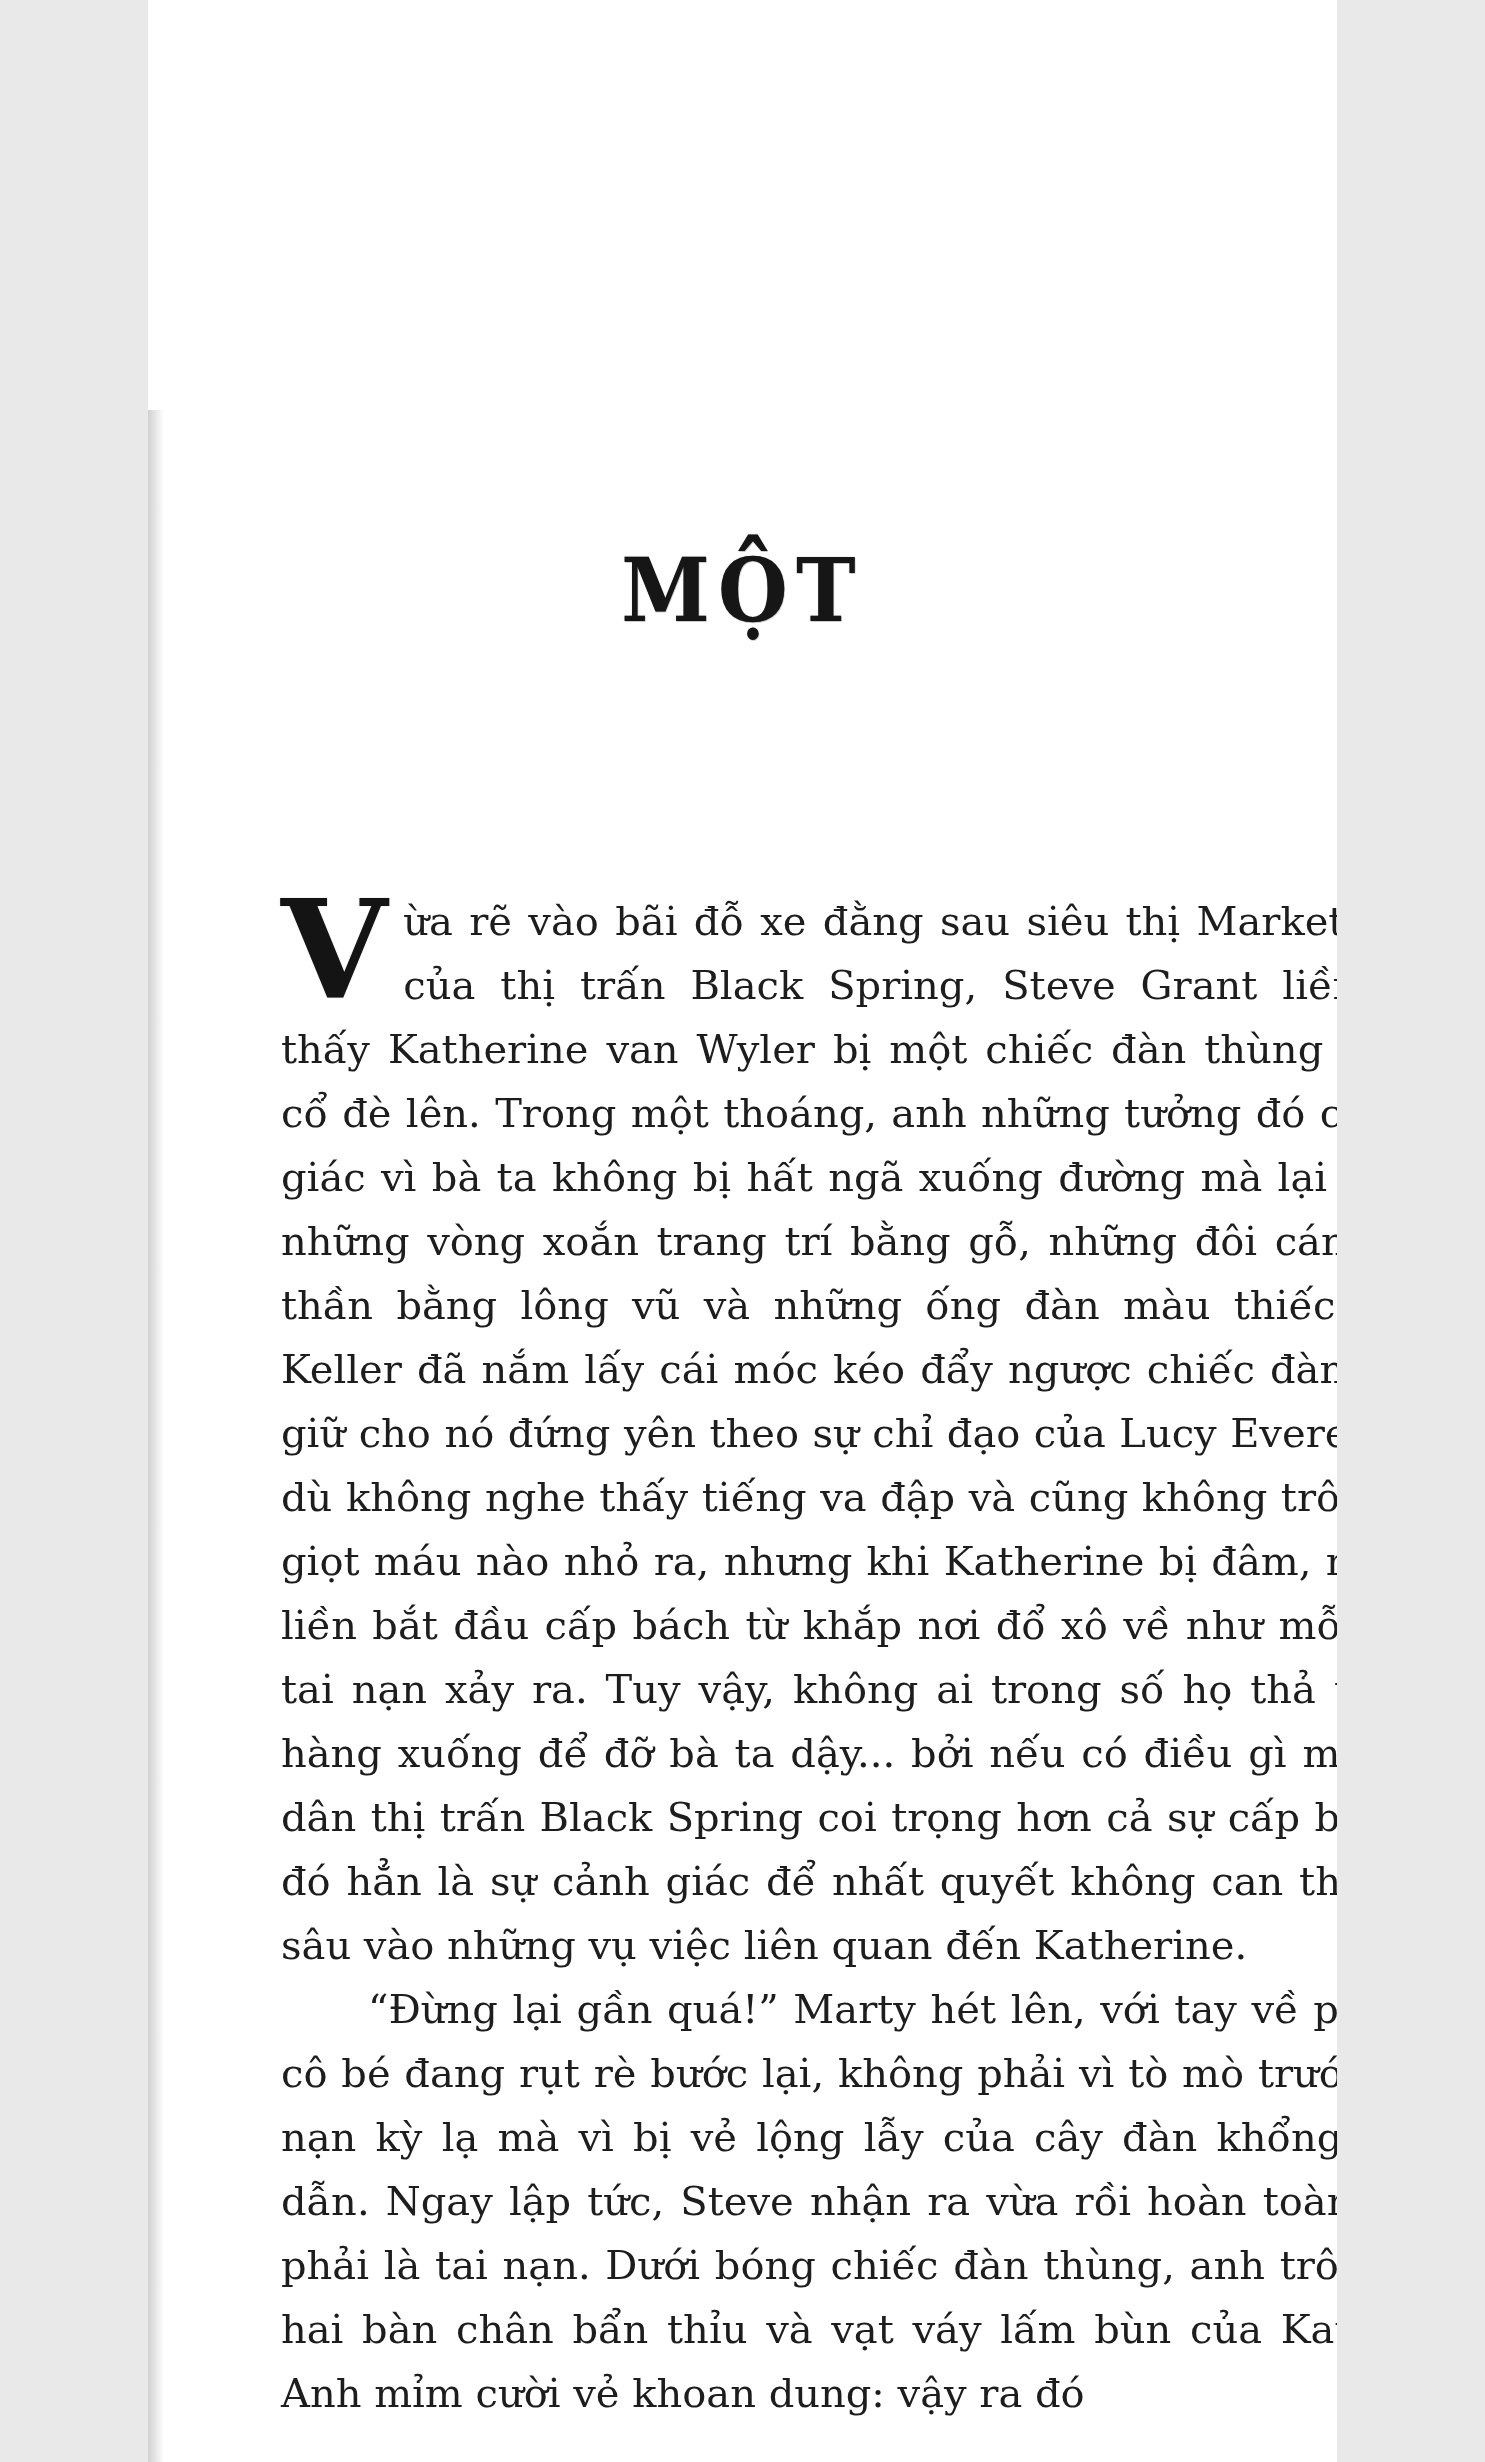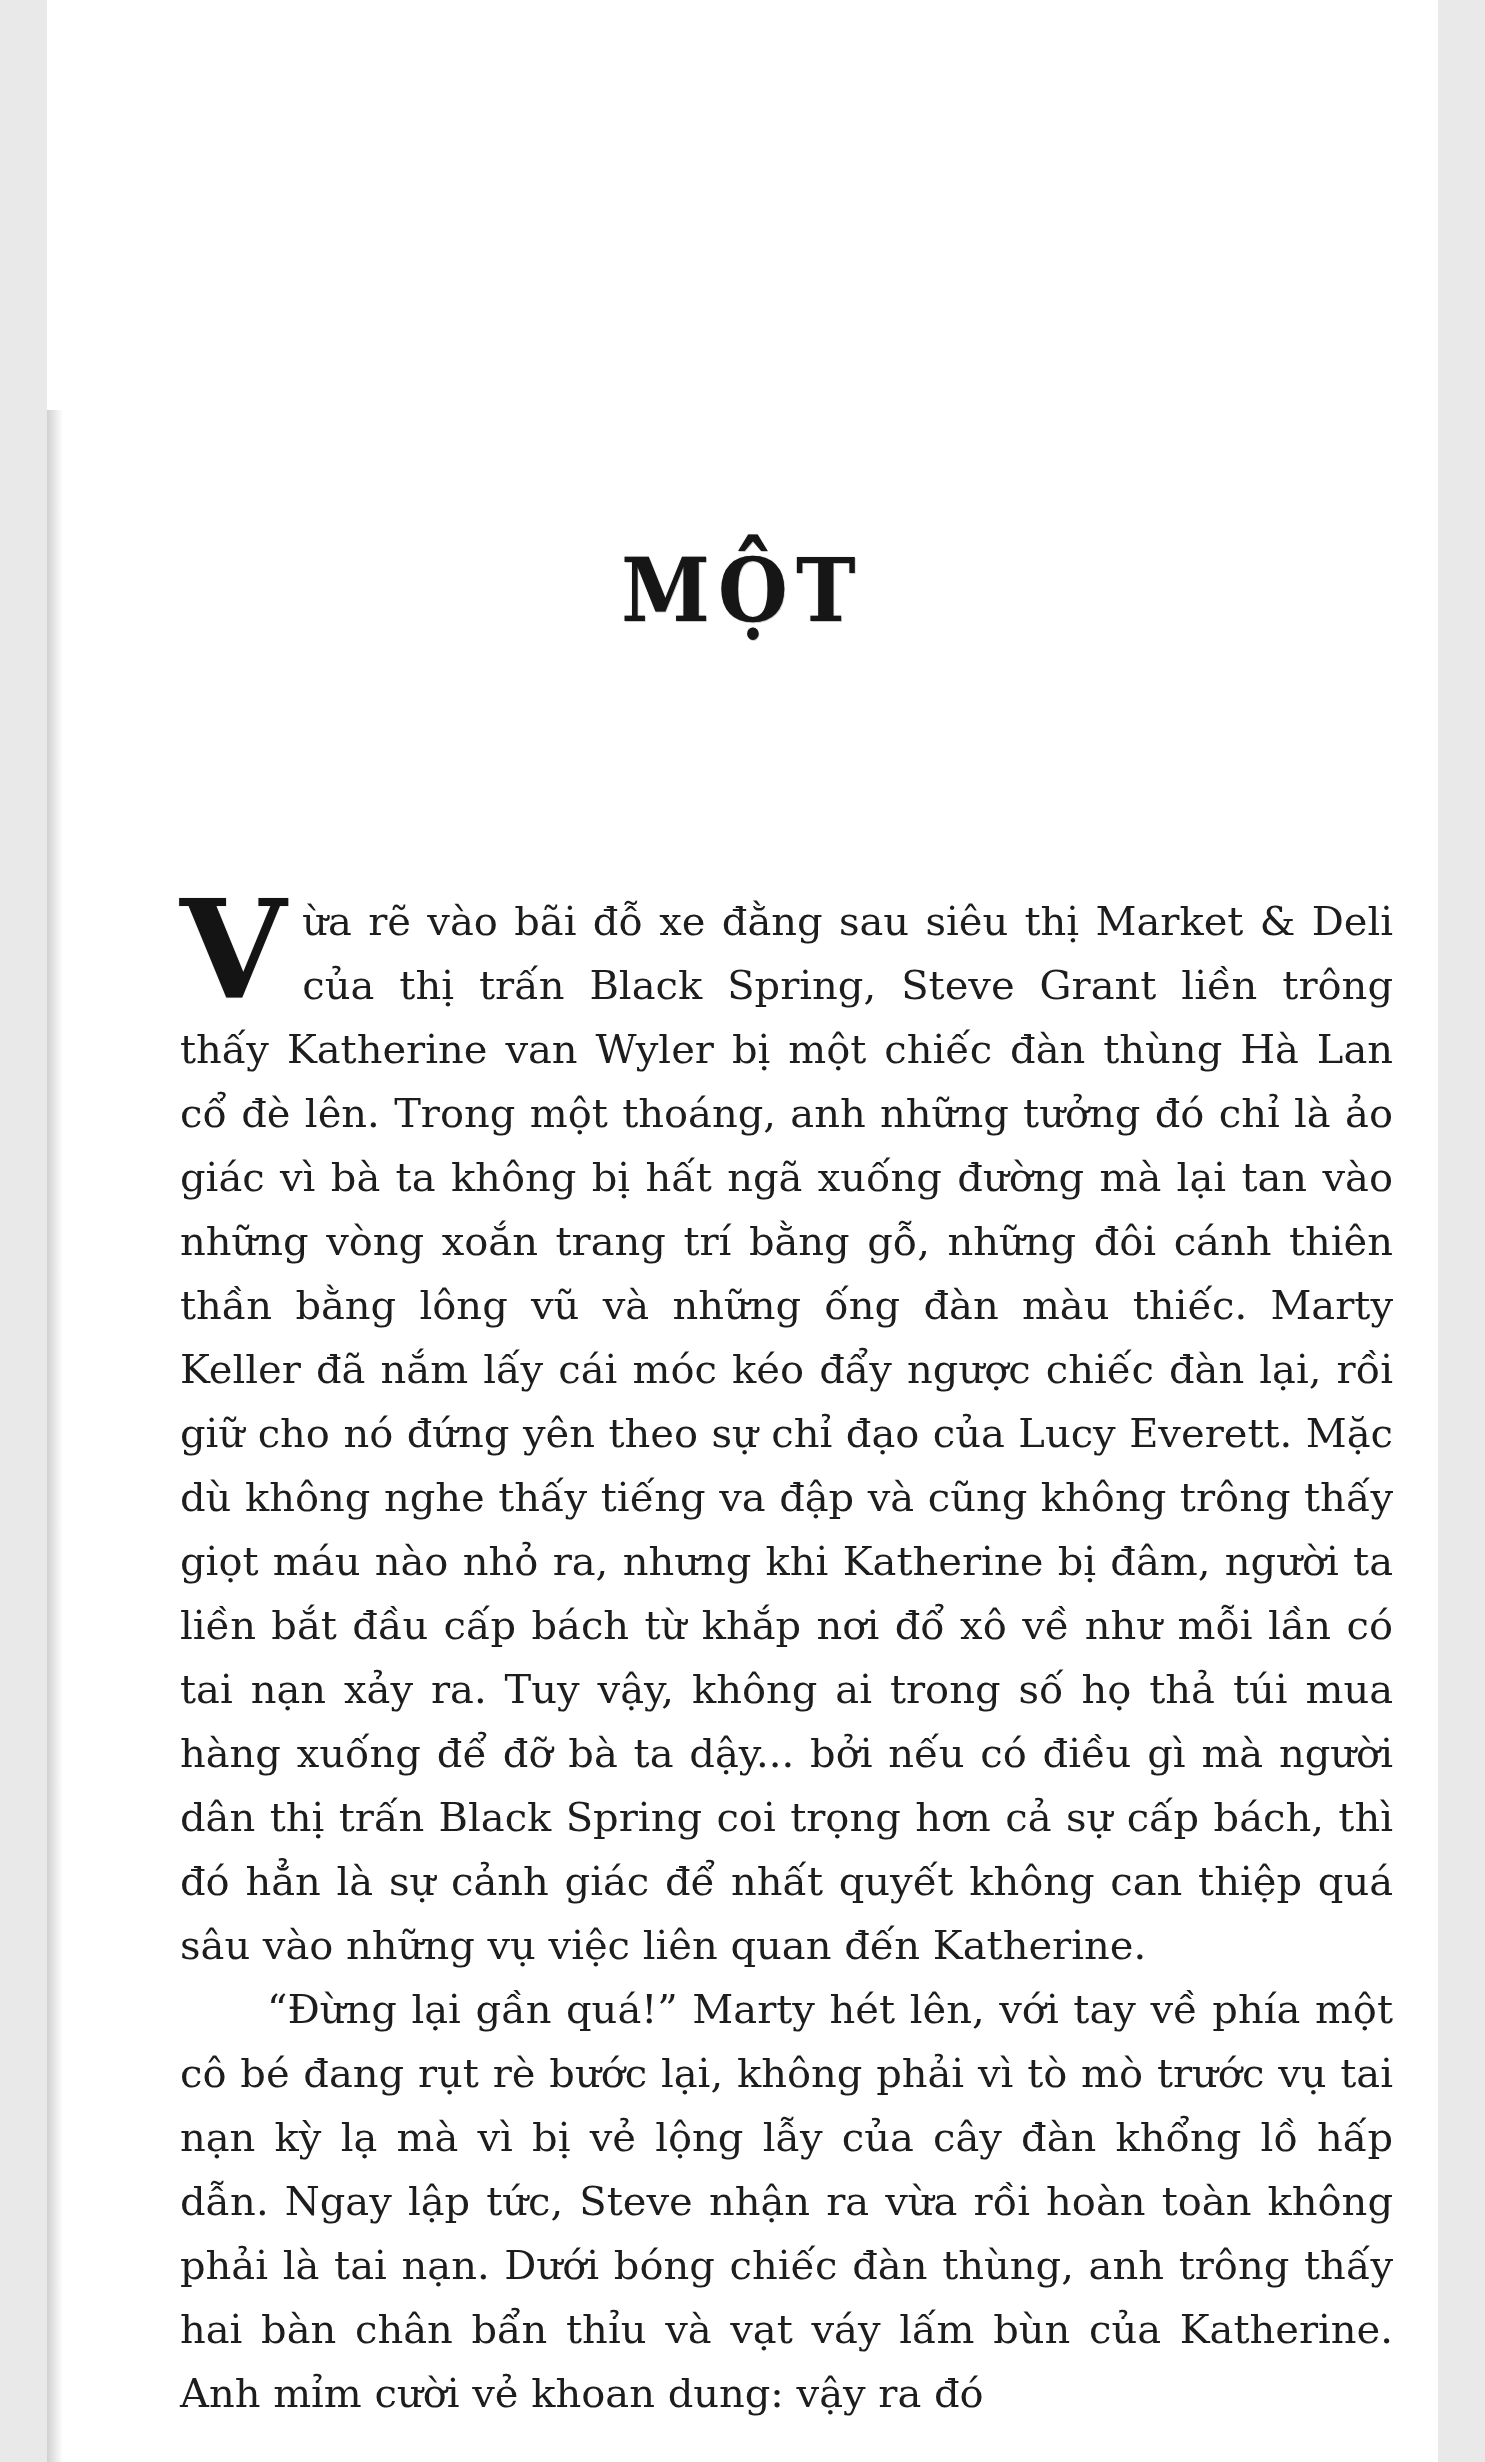--- a/index.html
+++ b/index.html
@@ -2,21 +2,21 @@
 <html lang="vi" style="font-size:14.4px"><head>
 <meta charset="utf-8">
 <style>
   html, body {
     margin: 0;
     padding: 0;
     background: #e9e9e9;
   }
   .page {
     position: relative;
-    width: 1391px;
+    width: 1189px;
     height: 2462px;
     margin: 0 auto;
     background: #ffffff;
     overflow: hidden;
     font-family: "DejaVu Serif", "Liberation Serif", serif;
     color: #1d1d1d;
   }
   
   .scan-shadow {
     position: absolute;

